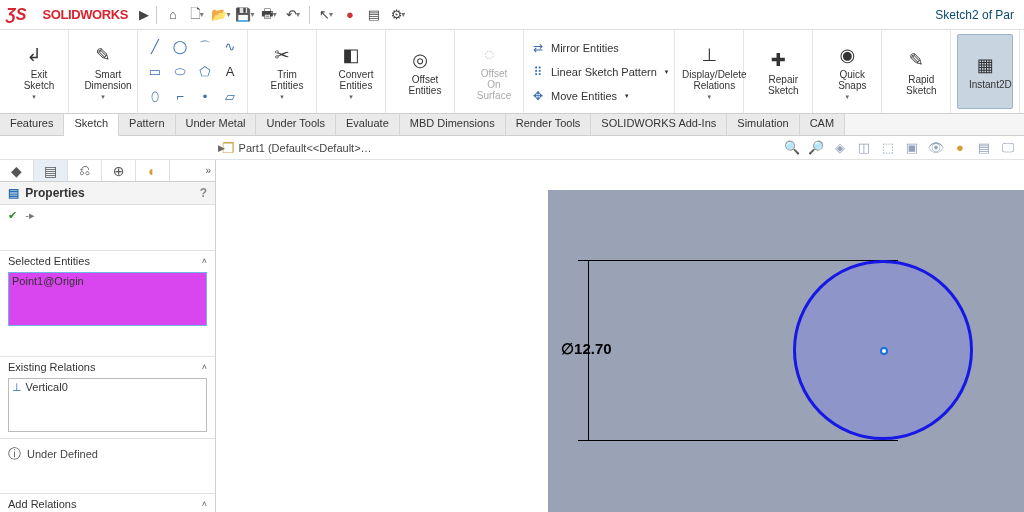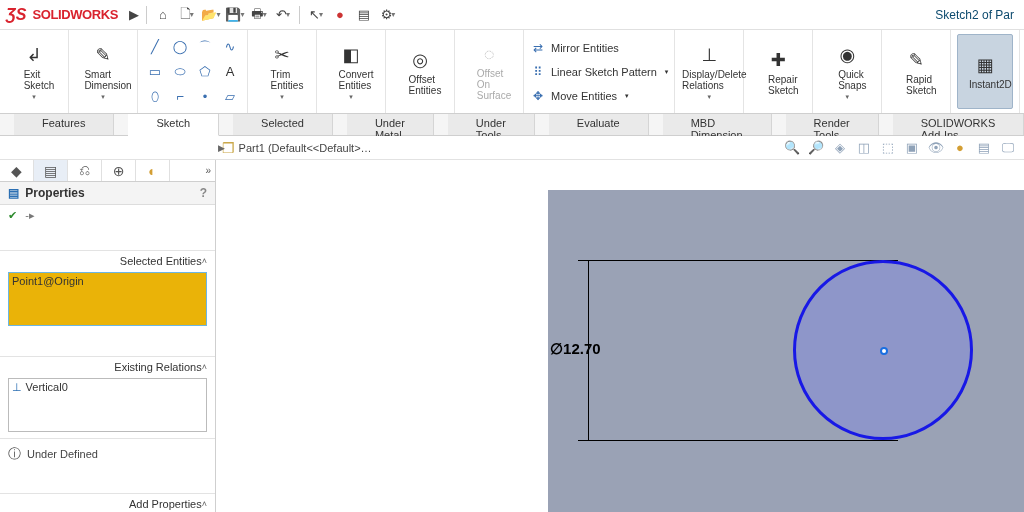--- a/index.html
+++ b/index.html
@@ -1,63 +1,63 @@
 <!DOCTYPE html>
 <html><head>
 <meta charset="utf-8">
 <style>
   * { box-sizing: border-box; margin: 0; padding: 0; font-family: "Segoe UI", Arial, sans-serif; }
   body { width:1024px; height:512px; overflow:hidden; background:#fff; font-size:11px; color:#333; }
   
   .titlebar { height:30px; display:flex; align-items:center; padding:0 6px; background:#fff; border-bottom:1px solid #e0e0e0; }
-  .logo { display:flex; align-items:center; gap:6px; margin-right:6px;}
+  .logo { display:flex; align-items:center; gap:16px; margin-right:6px;}
   .logo-ds { color:#d9232e; font-weight:bold; font-style:italic; font-size:16px;}
   .logo-text { color:#d9232e; font-weight:bold; font-size:13px; letter-spacing:-.4px;}
   .mini-btns { display:flex; align-items:center; gap:4px; margin-left:4px;}
   .mini-btn { width:20px; height:20px; display:flex; align-items:center; justify-content:center; color:#444; font-size:13px; border-radius:2px; }
   .mini-sep { width:1px; height:18px; background:#ccc; margin:0 2px;}
   .dd { font-size:8px; color:#777; margin-left:-1px;}
   .title-doc { margin-left:auto; color:#0c4a6e; font-size:12px; padding-right:4px;}
   
   .ribbon { height:84px; display:flex; align-items:stretch; background:#fff; border-bottom:1px solid #cfcfcf;}
   .rb-grp { display:flex; flex-direction:column; align-items:center; justify-content:center; padding:4px 6px; border-right:1px solid #e4e4e4; gap:1px;}
   .rb-big { display:flex; flex-direction:column; align-items:center; justify-content:center; width:56px; height:76px; gap:2px; }
   .rb-big.inactive { color:#aaa;}
   .rb-big .ic { width:24px; height:24px; display:flex; align-items:center; justify-content:center; font-size:18px; }
-  .rb-big .lbl { font-size:10px; text-align:left; line-height:1.1;margin-left:10px;}
+  .rb-big .lbl { font-size:10px; text-align:center; line-height:1.1;margin-left:10px;}
   .rb-big .car { font-size:7px; color:#666;}
   .pressed { background:#c8d4e0; border:1px solid #9fb4c9; border-radius:2px;}
   .tool-grid { display:grid; grid-template-columns:repeat(4,22px); grid-auto-rows:22px; gap:3px;}
   .tool-grid .tc { width:22px; height:22px; display:flex; align-items:center; justify-content:center; color:#3a6fb0; font-size:13px;}
   .rb-rows { display:flex; flex-direction:column; gap:2px;}
   .rb-row { display:flex; align-items:center; gap:5px; height:22px; white-space:nowrap;}
   .rb-row .ic { width:16px; height:16px; display:flex; align-items:center; justify-content:center; font-size:12px; color:#3a6fb0;}
   
   .tabs { height:22px; display:flex; align-items:stretch; border-bottom:1px solid #cfcfcf; background:#f5f5f5;}
-  .tab { padding:3px 28px; font-size:11px; color:#333; border-right:1px solid #d5d5d5; background:#eaeaea;margin-left:14px;}
+  .tab { padding:3px 10px; font-size:11px; color:#333; border-right:1px solid #d5d5d5; background:#eaeaea;}
   .tab.active { background:#fff; border-bottom:1px solid #fff; margin-bottom:-1px;}
   
   .crumb { height:24px; display:flex; align-items:center; padding:0 6px 0 222px; position:relative; border-bottom:1px solid #e2e2e2; font-size:11px; color:#444; background:#fff;}
   .crumb .arrow { position:absolute; left:218px; font-size:9px; color:#666;}
   .crumb .mold { color:#caa84a; font-size:14px; margin-right:4px;}
   .hud { position:absolute; right:6px; display:flex; gap:4px;}
   .hud .hb { width:20px; height:18px; display:flex; align-items:center; justify-content:center; color:#8fa2b8; font-size:13px;}
   
   .main { display:flex; height:calc(512px - 30px - 84px - 22px - 24px);}
   
   .pm { width:216px; border-right:1px solid #cfcfcf; background:#fff; display:flex; flex-direction:column; font-size:11px; overflow:hidden;}
   .pm-tabs { display:flex; height:28px; border-bottom:1px solid #cfcfcf;}
   .pm-tab { flex:0 0 auto; width:34px; display:flex; align-items:center; justify-content:center; border-right:1px solid #e0e0e0; color:#555; font-size:14px;}
   .pm-tab.sel { background:#e8eef6;}
   .pm-hdr { display:flex; align-items:center; gap:6px; padding:4px 8px; background:#f4f4f4; border-bottom:1px solid #ddd; font-weight:bold; font-size:12px;}
   .pm-ok { display:flex; gap:8px; padding:4px 8px; color:#3a9a3a;}
   .pm-ok .pin { color:#777;}
-  .pm-sec { padding:4px 8px 2px; font-size:11px; color:#333; display:flex; align-items:center; justify-content:flex-end; border-top:1px solid #e3e3e3;margin-top:24px;}
+  .pm-sec { padding:4px 8px 2px; font-size:11px; color:#333; display:flex; align-items:center; justify-content:space-between; border-top:1px solid #e3e3e3;margin-top:24px;}
   .pm-sec .chev { font-size:9px; color:#666;}
-  .pm-list { margin:3px 8px 6px; border:1px solid #6cb6e4; background:#eab308; min-height:54px; padding:2px 3px; line-height:1.25;}
+  .pm-list { margin:3px 8px 6px; border:1px solid #6cb6e4; background:#d946ef; min-height:54px; padding:2px 3px; line-height:1.25;}
   .pm-list.plain { background:#fff; border-color:#bbb;}
   .pm-list .row { display:flex; align-items:center; gap:4px;}
   .status-line { display:flex; align-items:center; gap:6px; padding:6px 8px; color:#444; border-top:1px solid #e3e3e3;}
   
   .canvas { flex:1; position:relative; background:#fff;}
   .model { position:absolute; left:332px; top:30px; right:0; bottom:0; background:#9aa2b5;}
   .circle { position:absolute; top:70px; left:245px; width:180px; height:180px; border:3px solid #1818e6; border-radius:50%; background:#8e96c9;}
   .center { position:absolute; top:157px; left:332px; width:8px; height:8px; border:2px solid #1a6fe0; border-radius:50%; background:#fff;}
   .dim-ext { position:absolute; border-top:1px solid #000;}
   .dim-v { position:absolute; border-left:1px solid #000;}
@@ -196,25 +196,25 @@
         <span class="lbl">Instant2D</span>
       </div>
     </div>
   <div class="rb-grp"></div>
 
 </div>
 
 <div class="tabs" id="tabs">
     <div class="tab">Features</div>
     <div class="tab active">Sketch</div>
-    <div class="tab">Selected</div>
+    <div class="tab">Pattern</div>
     <div class="tab">Under Metal</div>
     <div class="tab">Under Tools</div>
     <div class="tab">Evaluate</div>
-    <div class="tab">MBD Dimension</div>
+    <div class="tab">MBD Dimensions</div>
     <div class="tab">Render Tools</div>
     <div class="tab">SOLIDWORKS Add-Ins</div>
     <div class="tab">Simulation</div>
     <div class="tab">CAM</div>
   </div>
 
 <div class="crumb">
   <span class="arrow">▶</span>
   <span class="mold">❒</span>
   <span>Part1  (Default&lt;&lt;Default&gt;…</span>
@@ -267,29 +267,29 @@
         <div class="row">
           <span style="color: rgb(43, 111, 179);">⊥</span>
           <span>Vertical0</span>
         </div>
       </div>
     <div class="status-line">
       <span style="font-size:13px;color:#555">ⓘ</span>
       <span>Under Defined</span>
     </div>
     <div class="pm-sec">
-        <span>Add Properties</span>
+        <span>Add Relations</span>
         <span class="chev">˄</span>
       </div>
   </div>
 
   <div class="canvas">
     <div class="model">
 
       <div class="dim-ext" style="top:70px; left:30px; width:320px;"></div>
       <div class="dim-ext" style="top:250px; left:30px; width:320px;"></div>
       <div class="dim-v" style="top:70px; left:40px; height:180px;"></div>
-      <div class="dim-text" style="top:150px; left:2px;">∅12.70</div>
+      <div class="dim-text" style="top:150px; left:13px;">∅12.70</div>
       <div class="circle"></div>
       <div class="center"></div>
     </div>
   </div>
 </div>
 
 </body></html>

